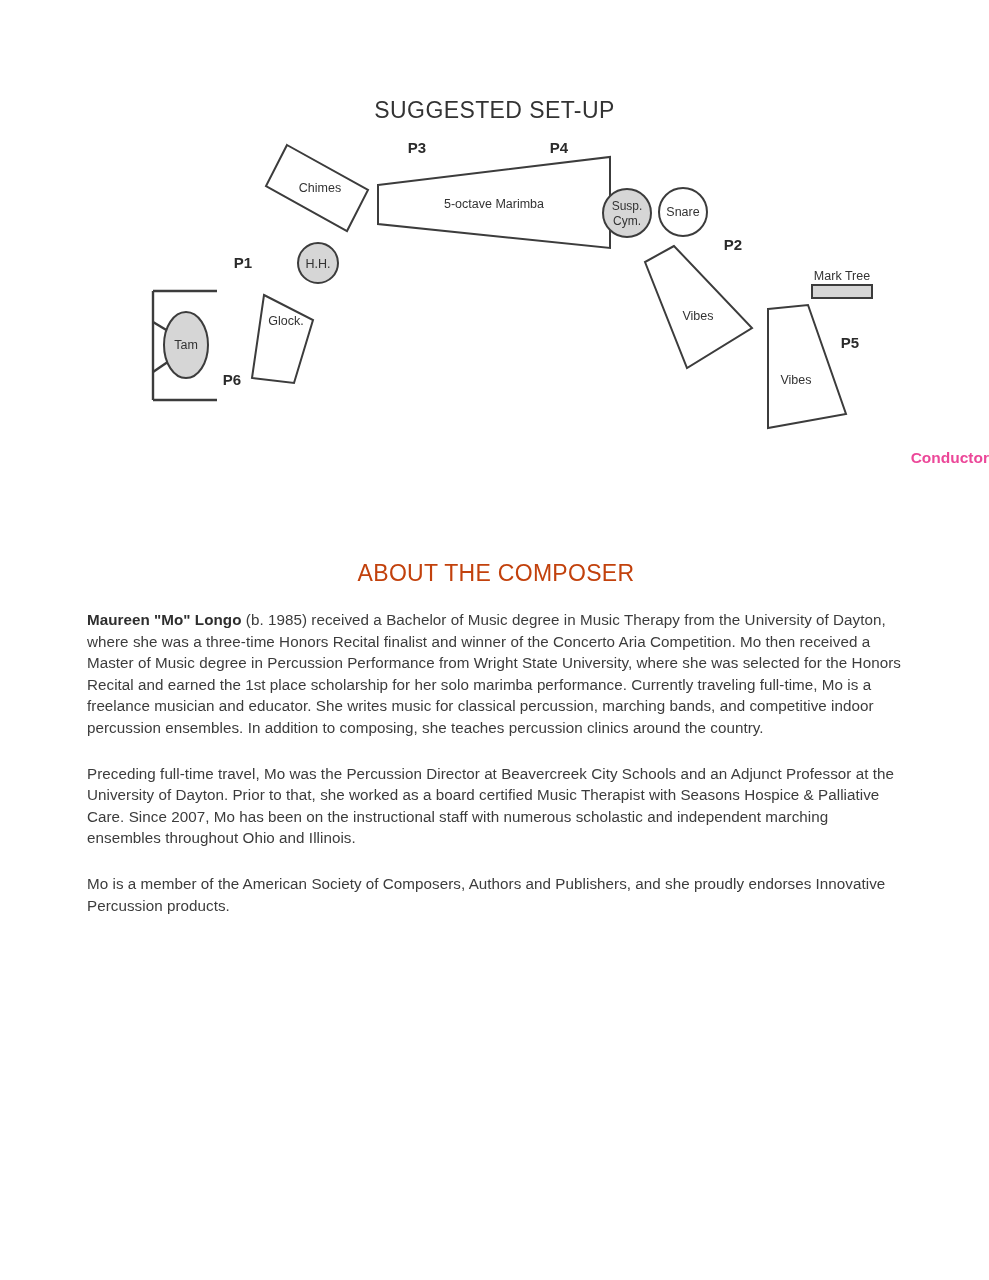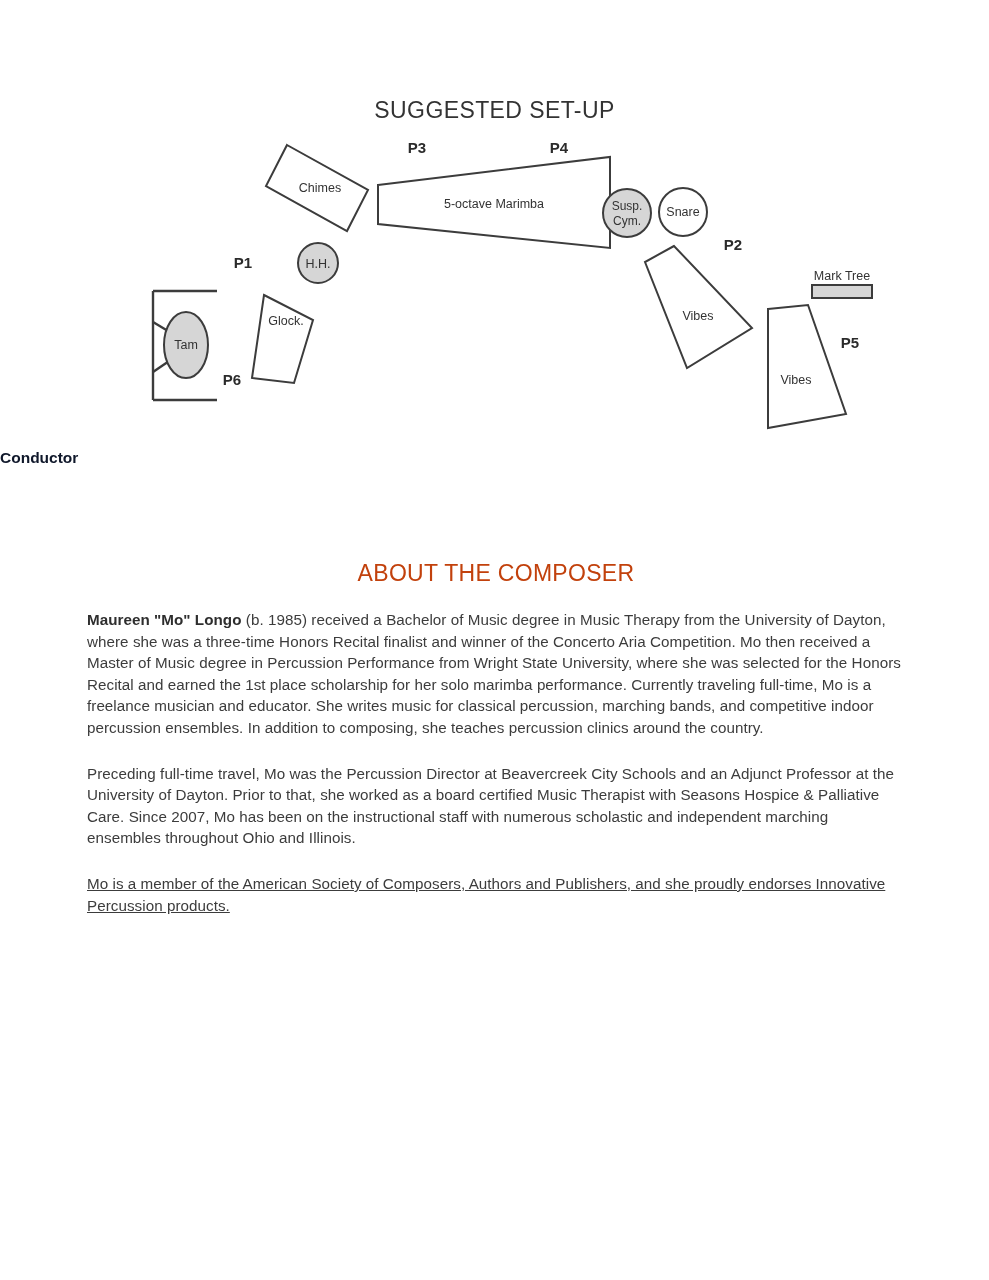--- a/index.html
+++ b/index.html
@@ -78,24 +78,24 @@
     font-family: "Liberation Sans", sans-serif;
     font-size: 15px;
     font-weight: bold;
     fill: #2b2b2b;
   }
   #conductor-label {
     position: absolute;
     left: 0;
     top: 449px;
     width: 989px;
-    text-align: left;
+    text-align: right;
     font-size: 15.5px;
     font-weight: bold;
-    color: #0f172a;
+    color: #ec4899;
   }
 
   
   #composer-section {
     position: absolute;
     left: 87px;
     top: 560px;
     width: 818px;
   }
   #composer-title {
@@ -109,21 +109,20 @@
   .bio-para {
     font-size: 15.2px;
     line-height: 21.6px;
     color: #3c3c3c;
     margin: 0 0 24px 0;
     text-align: left;
     letter-spacing: 0.05px;
   }
   .bio-para:last-child {
     margin-bottom: 0;
-    text-decoration: underline;
   }
   .composer-name {
     font-weight: bold;
     color: #2e2e2e;
   }
 </style>
 </head>
 <body>
 
 <div class="page">

